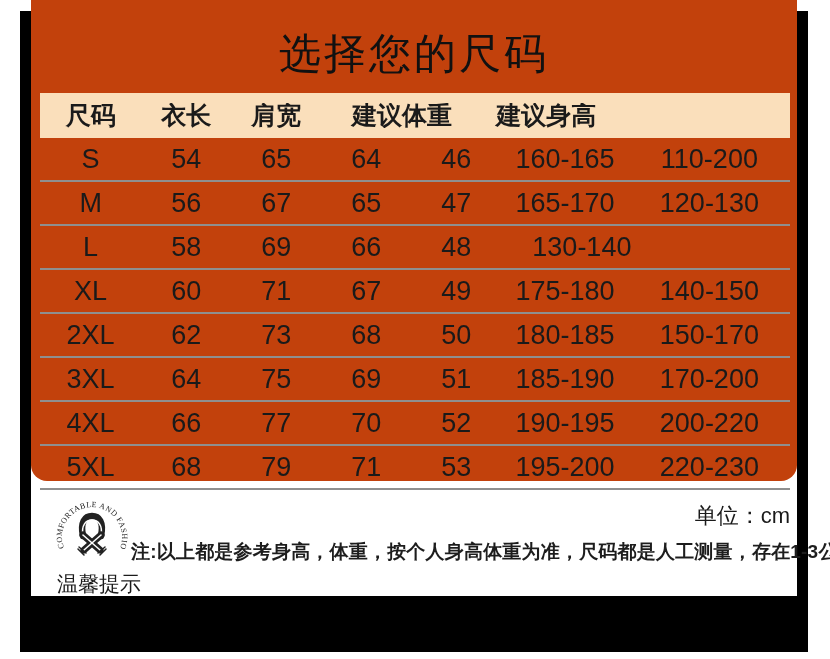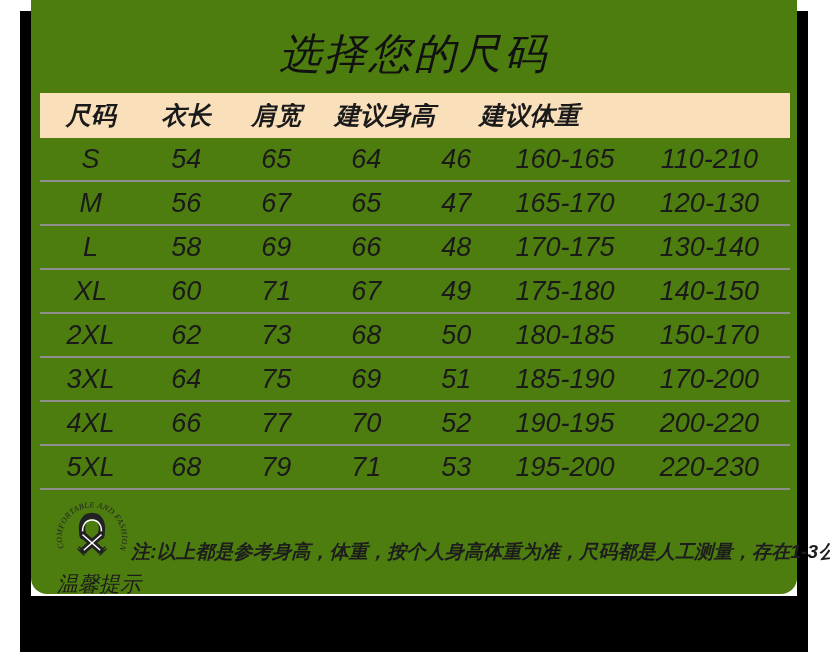--- a/index.html
+++ b/index.html
@@ -8,22 +8,22 @@
 
   .stage { position:absolute; left:0; top:0; width:830px; height:659px; }
 
   
   .frame-band { position:absolute; left:20px; top:596px; width:788px; height:56px; background:#000; }
   .frame-bar  { position:absolute; top:11px; width:11px; height:641px; background:#000; }
   .bar-left   { left:20px; }
   .bar-right  { left:797px; }
 
   
-  .card { position:absolute; left:31px; top:0; width:766px; height:594px;
-          background:#4d7c0f; border-radius:0 0 16px 16px;font-style:italic; }
+  .card { position:absolute; left:31px; top:0; width:766px; height:481px;
+          background:#c2410c; border-radius:0 0 16px 16px; }
 
   .title { position:absolute; top:26px; left:0; width:100%; text-align:center;
            font-size:42px; font-weight:500; color:#111; letter-spacing:3px; white-space:nowrap; }
 
   
   .size-table { position:absolute; left:9px; top:93px; width:750px; color:#1a1a1a; }
   .trow  { display:flex; height:44px; align-items:center; border-bottom:2px solid #8f8f8f; }
   .thead { height:45px; background:#fadfbb; border-bottom:none; }
   .cell  { text-align:center; font-size:27px; font-weight:500; line-height:1;
            overflow:hidden; white-space:nowrap; }
@@ -49,49 +49,48 @@
 
   <div class="card">
 
     <div class="title">选择您的尺码</div>
 
     <div class="size-table">
       <div class="trow thead" style="background: rgb(250, 223, 187);">
           <div class="cell c0">尺码</div>
           <div class="cell c2">衣长</div>
           <div class="cell c4">肩宽</div>
+          <div class="cell c6">建议体重</div>
           <div class="cell c5">建议身高</div>
-          <div class="cell c6">建议体重</div>
         </div>
       <div>
           <div class="trow" style="border-bottom-color: rgb(143, 143, 143);">
             <div class="cell c0">S</div>
             <div class="cell c1">54</div>
             <div class="cell c2">65</div>
             <div class="cell c3">64</div>
             <div class="cell c4">46</div>
             <div class="cell c5">160-165</div>
-            <div class="cell c6">110-210</div>
+            <div class="cell c6">110-200</div>
           </div>
           <div class="trow" style="border-bottom-color: rgb(143, 143, 143);">
             <div class="cell c0">M</div>
             <div class="cell c1">56</div>
             <div class="cell c2">67</div>
             <div class="cell c3">65</div>
             <div class="cell c4">47</div>
             <div class="cell c5">165-170</div>
             <div class="cell c6">120-130</div>
           </div>
           <div class="trow" style="border-bottom-color: rgb(143, 143, 143);">
             <div class="cell c0">L</div>
             <div class="cell c1">58</div>
             <div class="cell c2">69</div>
             <div class="cell c3">66</div>
             <div class="cell c4">48</div>
-            <div class="cell c5">170-175</div>
             <div class="cell c6">130-140</div>
           </div>
           <div class="trow" style="border-bottom-color: rgb(143, 143, 143);">
             <div class="cell c0">XL</div>
             <div class="cell c1">60</div>
             <div class="cell c2">71</div>
             <div class="cell c3">67</div>
             <div class="cell c4">49</div>
             <div class="cell c5">175-180</div>
             <div class="cell c6">140-150</div>
@@ -128,20 +127,21 @@
             <div class="cell c1">68</div>
             <div class="cell c2">79</div>
             <div class="cell c3">71</div>
             <div class="cell c4">53</div>
             <div class="cell c5">195-200</div>
             <div class="cell c6">220-230</div>
           </div>
         </div>
     </div>
 
+    <div class="unit-label">单位：cm</div>
 
     <div class="note">注:以上都是参考身高，体重，按个人身高体重为准，尺码都是人工测量，存在1-3公分的误差</div>
 
     <div class="tips-label">温馨提示</div>
 
     <svg class="stamp" viewBox="0 0 80 80">
       <path id="stamp-arc" d="M 12,54 A 30,30 0 1 1 68,54" fill="none"></path>
       <text font-size="8" letter-spacing="0.4" fill="#222" font-family="Liberation Serif, DejaVu Serif, serif">
         <textPath href="#stamp-arc">COMFORTABLE AND FASHIONABLE</textPath>
       </text>

